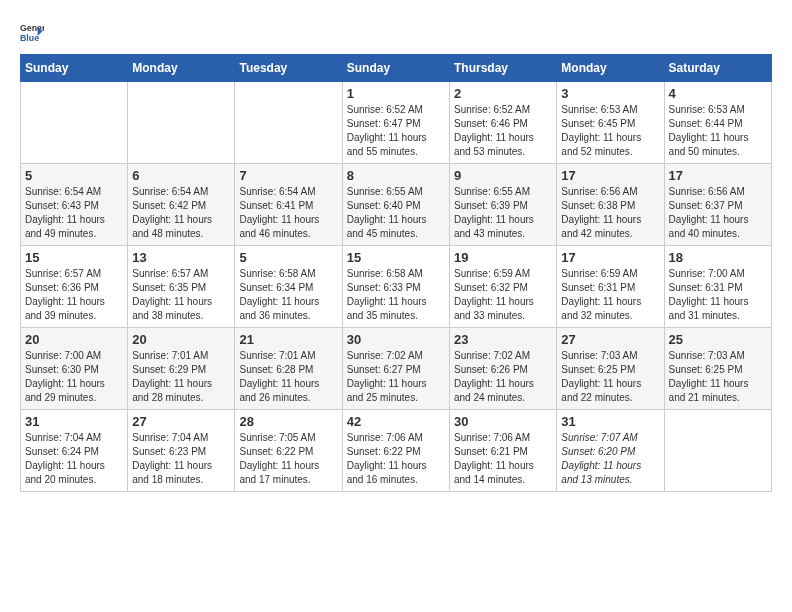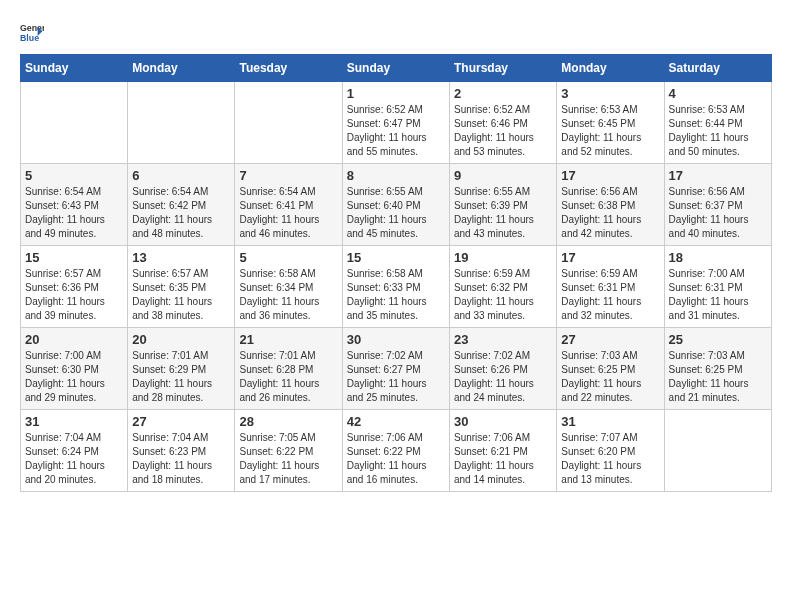--- a/index.html
+++ b/index.html
@@ -297,20 +297,20 @@
 Daylight: 11 hours and 16 minutes.</div>
         </td>
         <td>
           <div class="day-number">30</div>
           <div class="day-info" style="white-space: pre-line;">Sunrise: 7:06 AM
 Sunset: 6:21 PM
 Daylight: 11 hours and 14 minutes.</div>
         </td>
         <td>
           <div class="day-number">31</div>
-          <div class="day-info" style="white-space: pre-line;">Sunrise: 7:07 AM
+          <div class="day-info" style="white-space: pre-line; font-style: italic;">Sunrise: 7:07 AM
 Sunset: 6:20 PM
 Daylight: 11 hours and 13 minutes.</div>
         </td>
         <td class="empty-cell"></td>
       </tr>
     </tbody>
 </table>
 
 </body></html>

